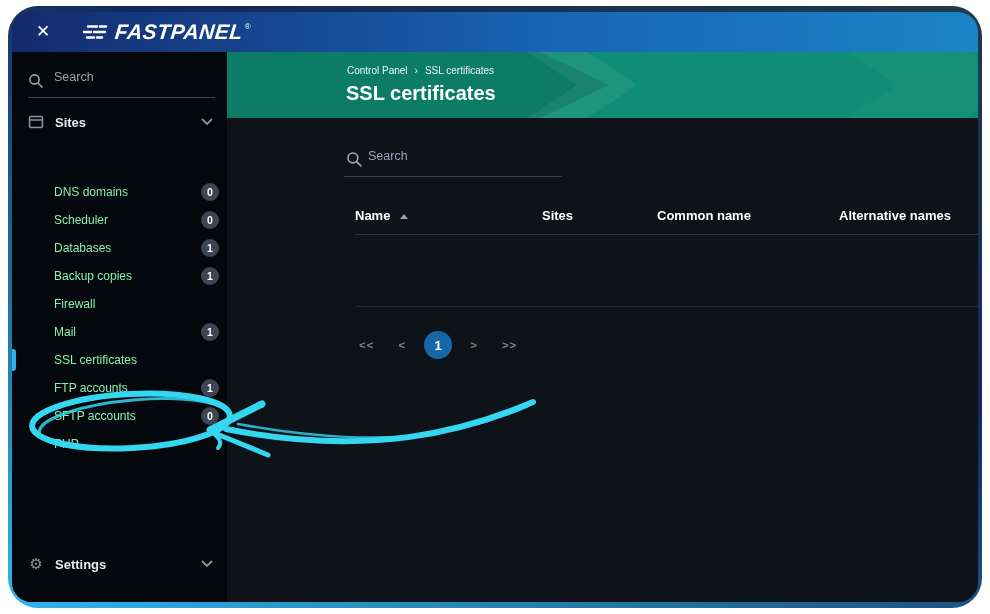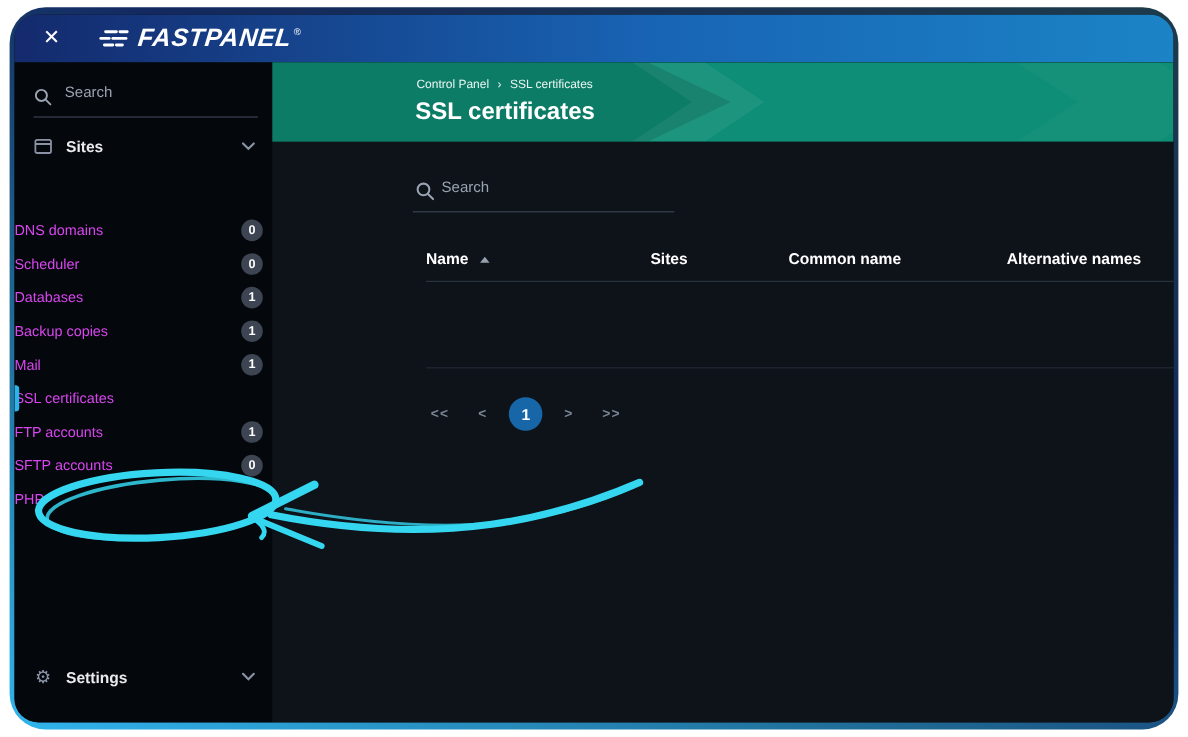--- a/index.html
+++ b/index.html
@@ -36,21 +36,21 @@
   .sb-group .g-icon { width:16px; margin-left:16px; display:flex; }
   .sb-group .g-label { margin-left:11px; color:#e8eaed; font-size:13px; font-weight:bold; flex:1; }
   .sb-group .g-chev { margin-right:14px; display:flex; }
   .g-sites { top:52px; }
   .g-management { top:90px; background:#151c26; }
   .g-settings { top:495px; height:34px; }
   .g-settings .g-icon { font-size:15px; color:#8a93a5; width:16px; justify-content:center; }
 
   .sb-items { position:absolute; top:126px; left:0; width:100%; }
   .sb-item { position:relative; height:28px; display:flex; align-items:center; cursor:pointer; }
-  .sb-item .i-label { color:#d946ef; font-size:12px; font-weight:500; flex:1; }
+  .sb-item .i-label { margin-left:42px; color:#86efac; font-size:12px; font-weight:500; flex:1; }
   .badge { margin-right:8px; min-width:18px; height:18px; border-radius:9px; background:#3d4553; color:#ffffff;
            font-size:10.5px; font-weight:bold; display:flex; align-items:center; justify-content:center; padding:0 4px; }
   .active-bar { position:absolute; left:0; top:3px; width:4px; height:22px; background:#2bb3ea; border-radius:0 3px 3px 0; }
 
   
   .main { flex:1; position:relative; background:#0e131a; min-width:0; }
   .page-header { position:relative; height:66px; background:#0e8e76; overflow:hidden; }
   .chv-dark { position:absolute; left:0; top:0; width:382px; height:100%; background:rgba(0,0,0,0.12);
               clip-path:polygon(0 0,82% 0,100% 50%,82% 100%,0 100%); }
   .chv-light { position:absolute; left:300px; top:0; width:110px; height:100%; background:rgba(255,255,255,0.06);
@@ -157,20 +157,23 @@
           </div>
           <div class="sb-item">
             <span class="i-label">Databases</span>
             <span class="badge">1</span>
           </div>
           <div class="sb-item">
             <span class="i-label">Backup copies</span>
             <span class="badge">1</span>
           </div>
           <div class="sb-item">
+            <span class="i-label">Firewall</span>
+          </div>
+          <div class="sb-item">
             <span class="i-label">Mail</span>
             <span class="badge">1</span>
           </div>
           <div class="sb-item">
             <span class="active-bar"></span>
             <span class="i-label">SSL certificates</span>
           </div>
           <div class="sb-item">
             <span class="i-label">FTP accounts</span>
             <span class="badge">1</span>

